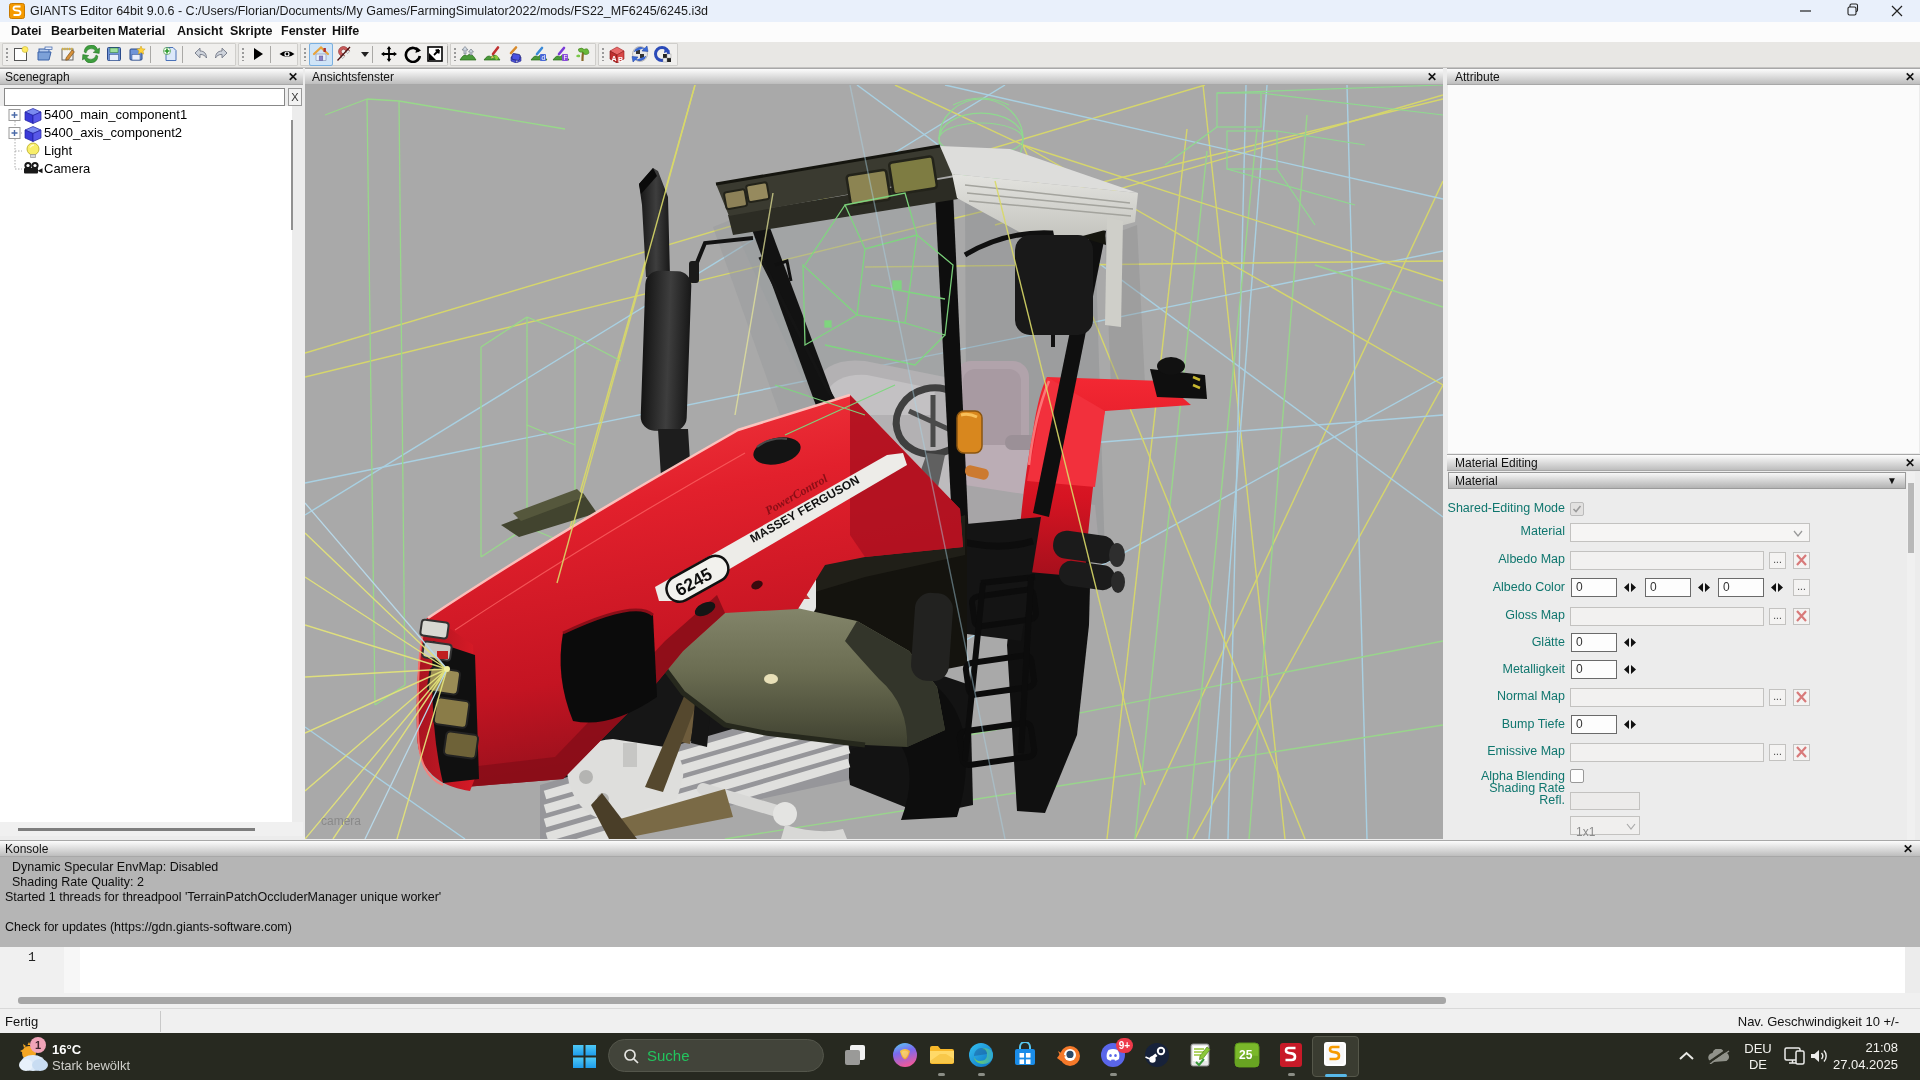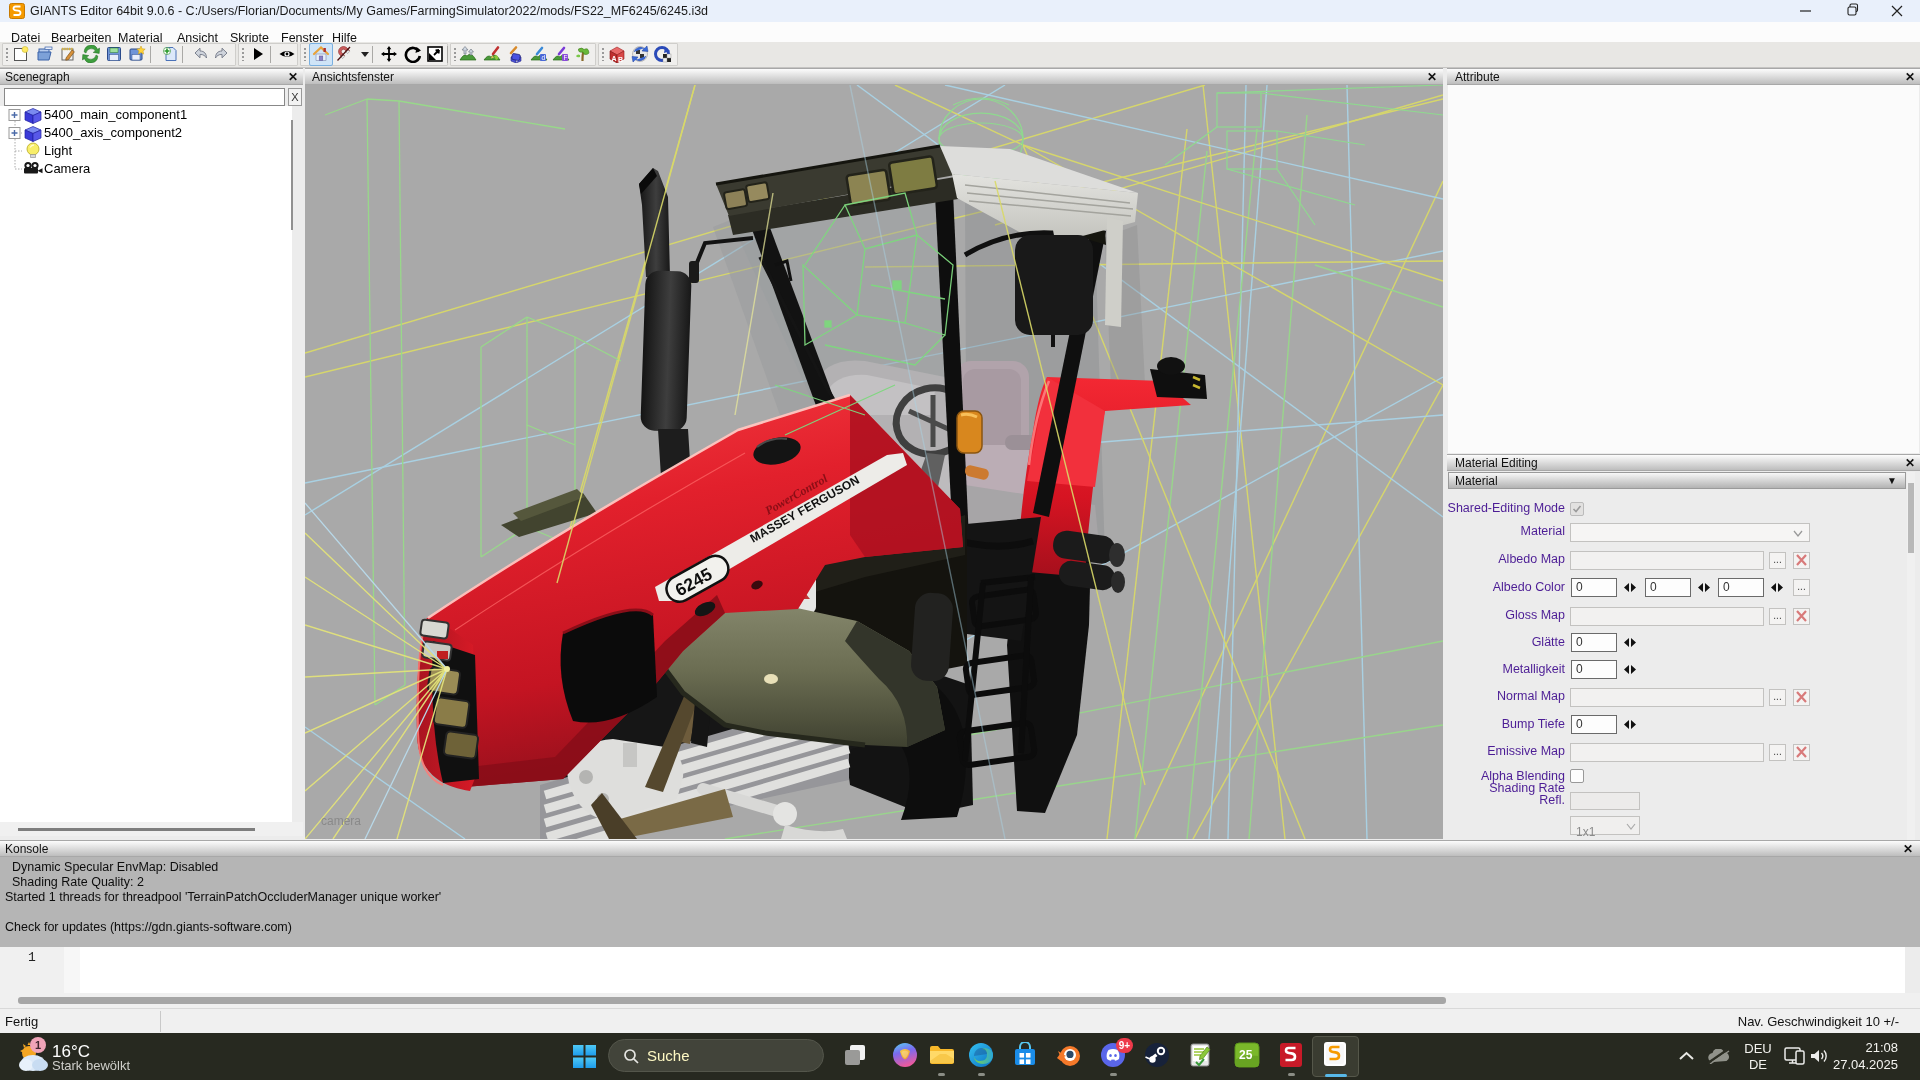--- a/index.html
+++ b/index.html
@@ -8,21 +8,21 @@
 .abs { position:absolute; }
 
 
 #titlebar { left:0; top:0; width:1920px; height:22px; background:#e9f0fb; }
 #titlebar .ttext { position:absolute; left:30px; top:4px; font-size:12.5px; color:#1a1a1a; }
 #gicon { position:absolute; left:9px; top:3px; width:16px; height:16px; }
 .winbtn { position:absolute; top:0; height:22px; width:46px; color:#222; text-align:center; }
 
 
 #menubar { left:0; top:22px; width:1920px; height:20px; background:#fcfcfc; font-size:12.5px; color:#111; }
-#menubar span { position:absolute; top:9px; }
+#menubar span { position:absolute; top:2px;font-weight:bold; }
 
 
 #toolbar { left:0; top:42px; width:1920px; height:26px; background:#e8e7e4; border-bottom:1px solid #c5c4c2; }
 .tgroup { position:absolute; top:1px; height:23px; background:#f0efed; border:1px solid #cfcecb; border-radius:1px; }
 .grip { position:absolute; top:5px; width:4px; height:14px;
   background-image: radial-gradient(circle, #9a9a9a 1px, transparent 1.2px);
   background-size: 4px 4px; }
 .tsep { position:absolute; top:4px; width:1px; height:17px; background:#aaa9a6; }
 .ticon { position:absolute; top:3px; width:18px; height:18px; }
 
@@ -40,21 +40,21 @@
 .trow { position:absolute; height:18px; font-size:13px; color:#000; }
 .trow .lbl { position:absolute; left:44px; top:1px; }
 
 #viewport { left:305px; top:68px; width:1138px; height:772px; }
 #vp-head { position:absolute; left:0; top:0; width:1138px; height:17px; background:linear-gradient(#fcfcfc,#bdbdbd); border-top:1px solid #a8a8a8; border-bottom:1px solid #a8a8a8; font-size:12px; color:#111; }
 #vp-canvas { position:absolute; left:0; top:17px; width:1138px; height:754px; background:#a9a9a9; }
 
 #rightcol { left:1447px; top:68px; width:473px; height:772px; background:#ececec; }
 #attr-body { position:absolute; left:1px; top:17px; width:471px; height:368px; background:#fbfbfb; }
 #mat-sect { position:absolute; left:1px; top:404px; width:458px; height:17px; background:linear-gradient(#f7f7f7,#b3b3b3); border:1px solid #9a9a9a; font-size:12px; color:#111; }
-.mrow { position:absolute; font-size:12.5px; color:#4c1d95; white-space:nowrap; }
+.mrow { position:absolute; font-size:12.5px; color:#0f766e; white-space:nowrap; }
 .mfield { position:absolute; background:#f2f1f0; border:1px solid #c3c2c0; }
 .mspin { position:absolute; background:#fdfdfd; border:1px solid #6a6a6a; font-size:12px; color:#333; padding-left:4px; line-height:16px; }
 .mbtn { position:absolute; width:17px; height:17px; background:#f4f3f2; border:1px solid #c3c2c0; font-size:10px; text-align:center; color:#444; line-height:14px; }
 .arr { position:absolute; width:14px; height:17px; }
 
 
 #konsole { left:0; top:840px; width:1920px; height:168px; }
 #k-body { position:absolute; left:0; top:17px; width:1920px; height:90px; background:#b5b5b5; font-size:12.5px; color:#0d0d0d; }
 #k-body div { position:absolute; left:5px; white-space:pre; }
 #k-input { position:absolute; left:0; top:107px; width:1905px; height:46px; background:#fff; }
@@ -773,42 +773,42 @@
 <div class="abs" id="taskbar">
 
   <svg style="position:absolute;left:18px;top:4px" width="34" height="38" viewBox="0 0 34 38">
     <circle cx="11" cy="16" r="7" fill="#f5a623"></circle>
     <path d="M11 5 l1.5 3 -3 0 Z M2 14 l3 1.5 0 -3 Z M5 7 l3 2 -2 2 Z" fill="#f5a623"></path>
     <ellipse cx="15" cy="26" rx="12" ry="8" fill="#dce9f8"></ellipse>
     <ellipse cx="8" cy="28" rx="7" ry="6" fill="#e8f1fb"></ellipse>
     <ellipse cx="22" cy="28" rx="8" ry="6" fill="#c8dcf2"></ellipse>
   </svg>
   <div style="position:absolute;left:30px;top:4px;width:16px;height:16px;border-radius:50%;background:#f0a4b8;color:#402830;font-size:11px;font-weight:bold;text-align:center;line-height:16px">1</div>
-  <div style="position:absolute;left:52px;top:9px;font-size:17px;font-weight:normal;color:#fff">16°C</div>
+  <div style="position:absolute;left:52px;top:9px;font-size:13px;font-weight:bold;color:#fff">16°C</div>
   <div style="position:absolute;left:52px;top:25px;font-size:13px;color:#cfcfca">Stark bewölkt</div>
 
   <svg style="position:absolute;left:573px;top:12px" width="23" height="23" viewBox="0 0 23 23">
     <defs>
         <linearGradient id="wb" x1="0" y1="0" x2="0" y2="1">
           <stop offset="0" stop-color="#4ec8f5"></stop>
           <stop offset="1" stop-color="#1e9cec"></stop>
         </linearGradient>
       </defs>
     <rect x="0" y="0" width="10.5" height="10.5" fill="url(#wb)"></rect>
       <rect x="12.5" y="0" width="10.5" height="10.5" fill="url(#wb)"></rect>
     <rect x="0" y="12.5" width="10.5" height="10.5" fill="url(#wb)"></rect>
       <rect x="12.5" y="12.5" width="10.5" height="10.5" fill="url(#wb)"></rect>
   </svg>
 
   <div style="position:absolute;left:608px;top:6px;width:216px;height:33px;border-radius:17px;background:#42443a;border:1px solid #54564b">
     <svg style="position:absolute;left:14px;top:8px" width="17" height="17" viewBox="0 0 17 17">
         <circle cx="7" cy="7" r="5" fill="none" stroke="#e6e6e2" stroke-width="1.7"></circle>
         <line x1="10.8" y1="10.8" x2="15" y2="15" stroke="#e6e6e2" stroke-width="1.7"></line>
       </svg>
-    <span style="position:absolute;left:38px;top:7px;font-size:15px;color:#fef9c3">Suche</span>
+    <span style="position:absolute;left:38px;top:7px;font-size:15px;color:#22c55e">Suche</span>
   </div>
 
   <svg class="tbicon" style="left:842px" viewBox="0 0 26 26">
       <rect x="8" y="3" width="15" height="15" rx="2" fill="#f2f2f2"></rect>
       <rect x="3" y="8" width="15" height="15" rx="2" fill="#9a9a98"></rect>
     </svg>
 
   <svg class="tbicon" style="left:892px" viewBox="0 0 26 26">
     <defs>
       <linearGradient id="cp1" x1="0" y1="0" x2="0.3" y2="1">

